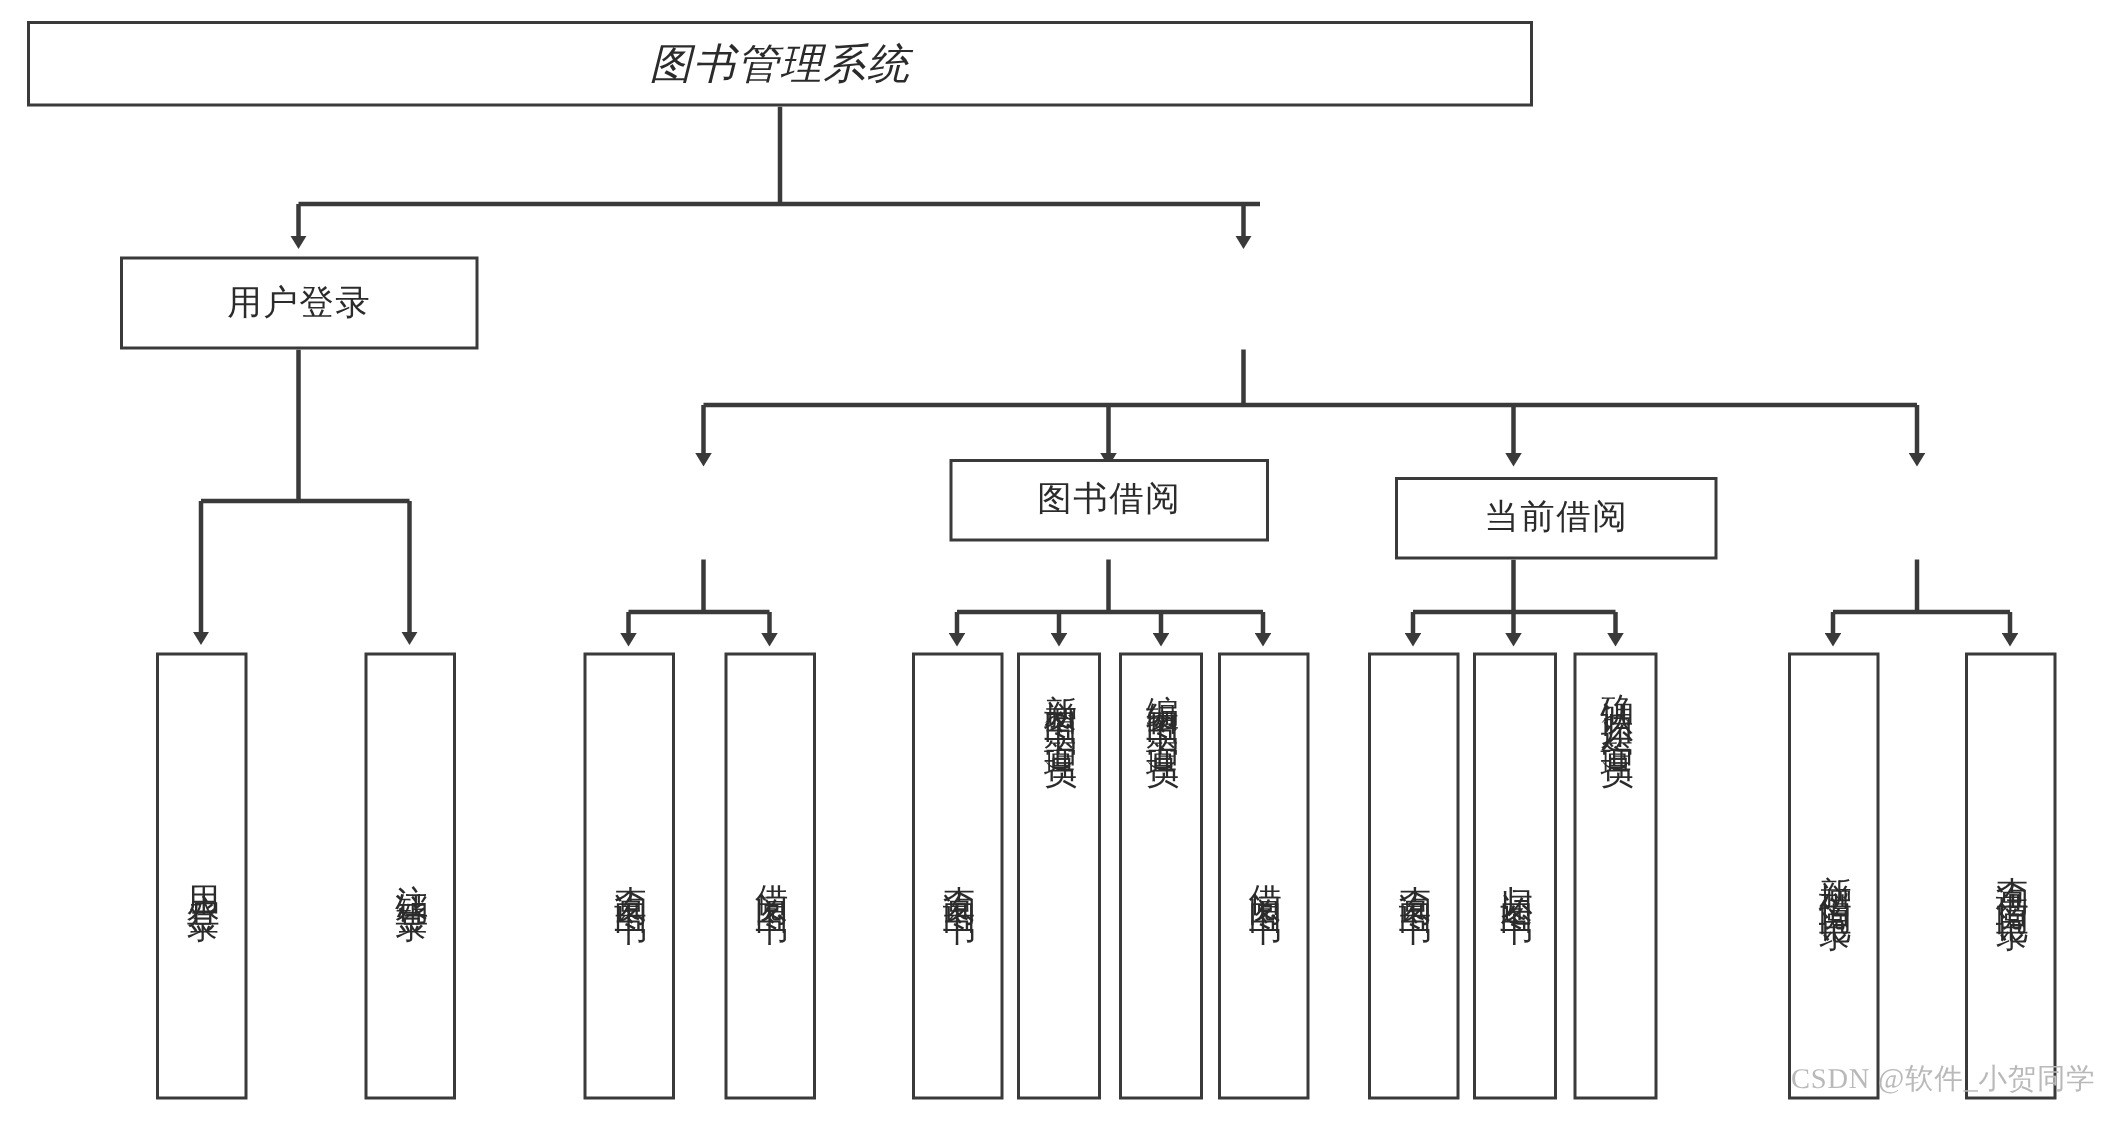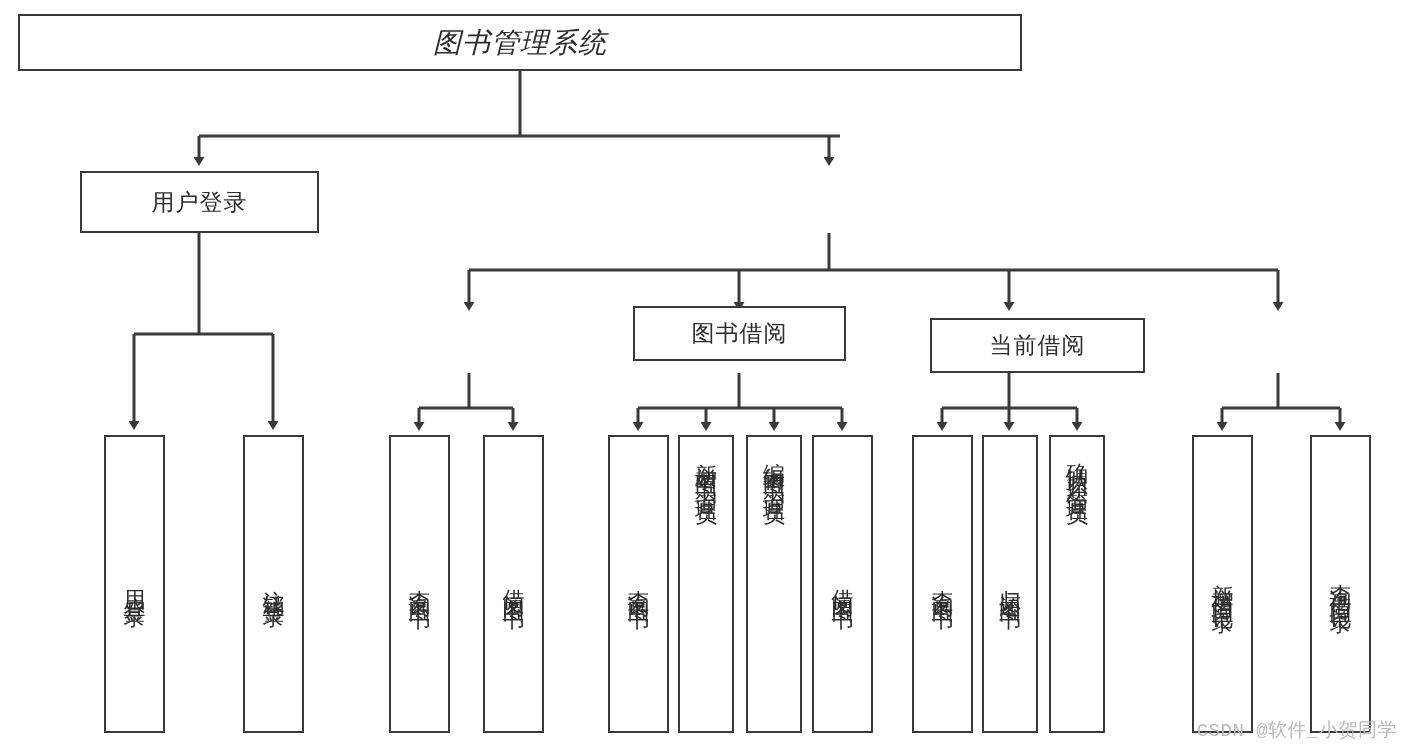--- a/index.html
+++ b/index.html
@@ -76,27 +76,27 @@
     height: 100%;
   }
   .vwrap.top {
     align-items: flex-start;
     padding-top: 8px;
     box-sizing: border-box;
   }
   .watermark {
     position: absolute;
     right: 8px;
-    bottom: 4px;
+    bottom: 15px;
     font-size: 19px;
     color: #b9b9b9;
     letter-spacing: 0.5px;
     z-index: 5;
     white-space: nowrap;
-    font-family: Liberation Mono, monospace;
+    font-family: Liberation Serif, serif;
   }
 </style>
 </head>
 <body>
 
 <div id="canvas">
 
   <svg id="edges" viewBox="0 0 1405 747" xmlns="http://www.w3.org/2000/svg">
     <defs>
       <marker id="arrow" markerWidth="9" markerHeight="11" refX="1" refY="5.5" orient="auto" markerUnits="userSpaceOnUse">

